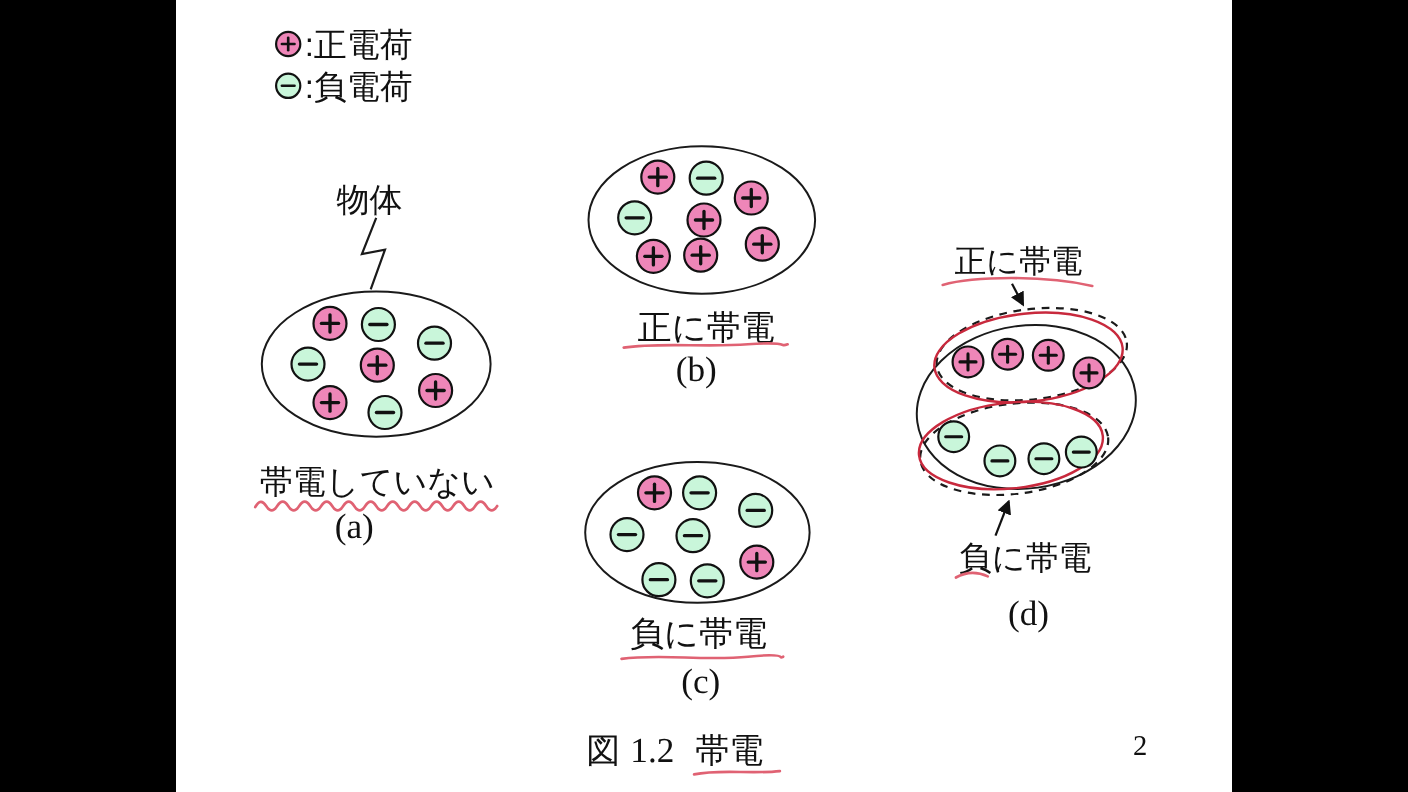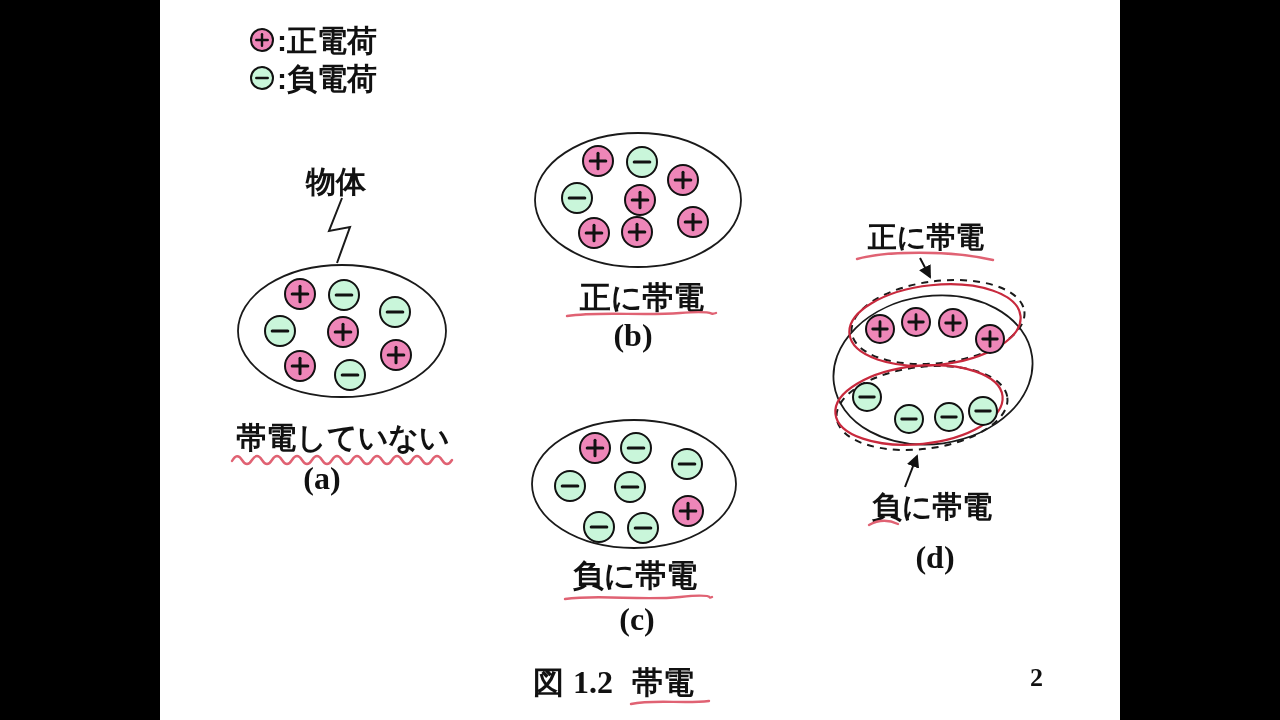--- a/index.html
+++ b/index.html
@@ -1,16 +1,16 @@
 <!DOCTYPE html>
 <html style="--frame-bg: #000000; --slide-bg: #ffffff; --line: #1a1a1a; --annotation-red: #e06273; --ellipse-red: #c8293d;"><head>
 <meta charset="utf-8">
 <style>
   html,body{margin:0;padding:0;background:#000;}
-  .stage{position:relative;width:1280px;height:720px;background:var(--frame-bg,#000);overflow:hidden;font-weight:bold;}
+  .stage{position:relative;width:1280px;height:720px;background:var(--frame-bg,#000);overflow:hidden;}
   .pillar{position:absolute;top:0;height:720px;background:var(--frame-bg,#000);}
   .pillar.left{left:0;width:160px;}
   .pillar.right{left:1120px;width:160px;}
   .slide{position:absolute;left:160px;top:0;width:960px;height:720px;background:var(--slide-bg,#fff);}
   svg text{font-family:"Liberation Sans","DejaVu Sans",sans-serif;fill:#111;}
   svg text.serif{font-family:"Liberation Serif","DejaVu Serif",serif;}
   .ln{fill:none;stroke:var(--line,#1a1a1a);stroke-width:2;}
   .thin{stroke-width:1.8;}
   .dash{fill:none;stroke:var(--line,#1a1a1a);stroke-width:2;stroke-dasharray:7 6;}
   .redln{fill:none;stroke:var(--annotation-red,#e06273);stroke-width:2.4;stroke-linecap:round;}

